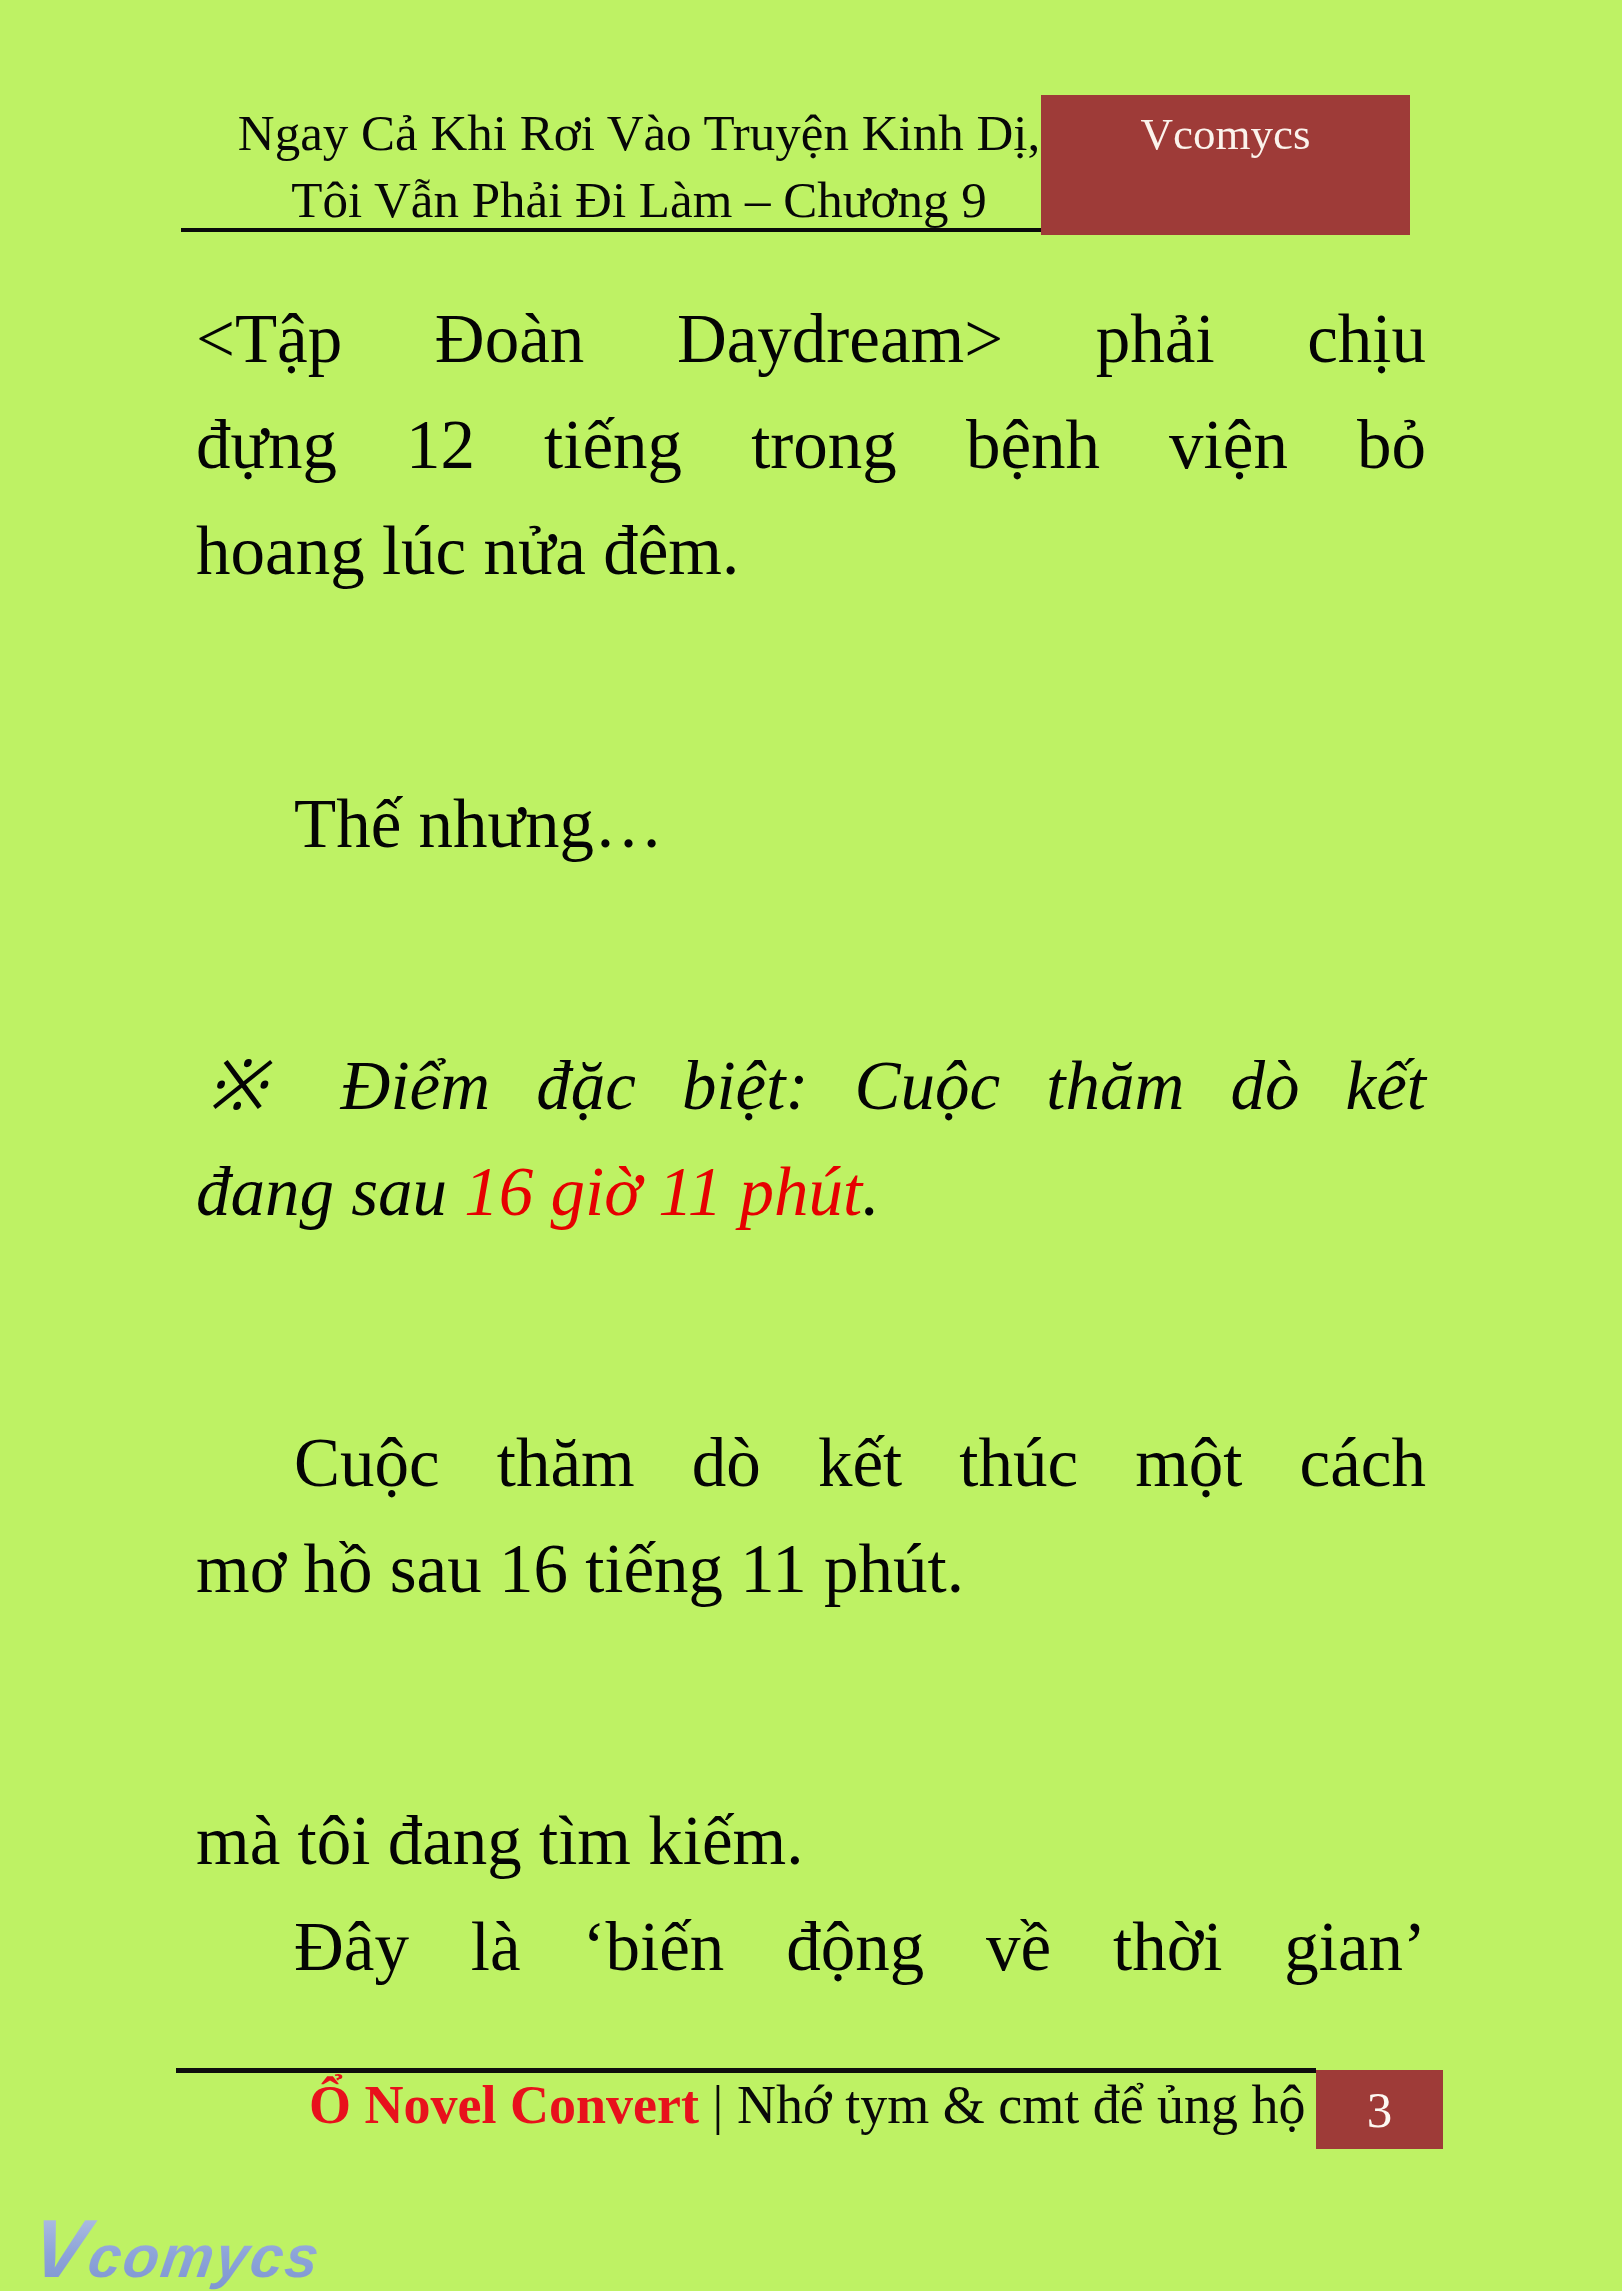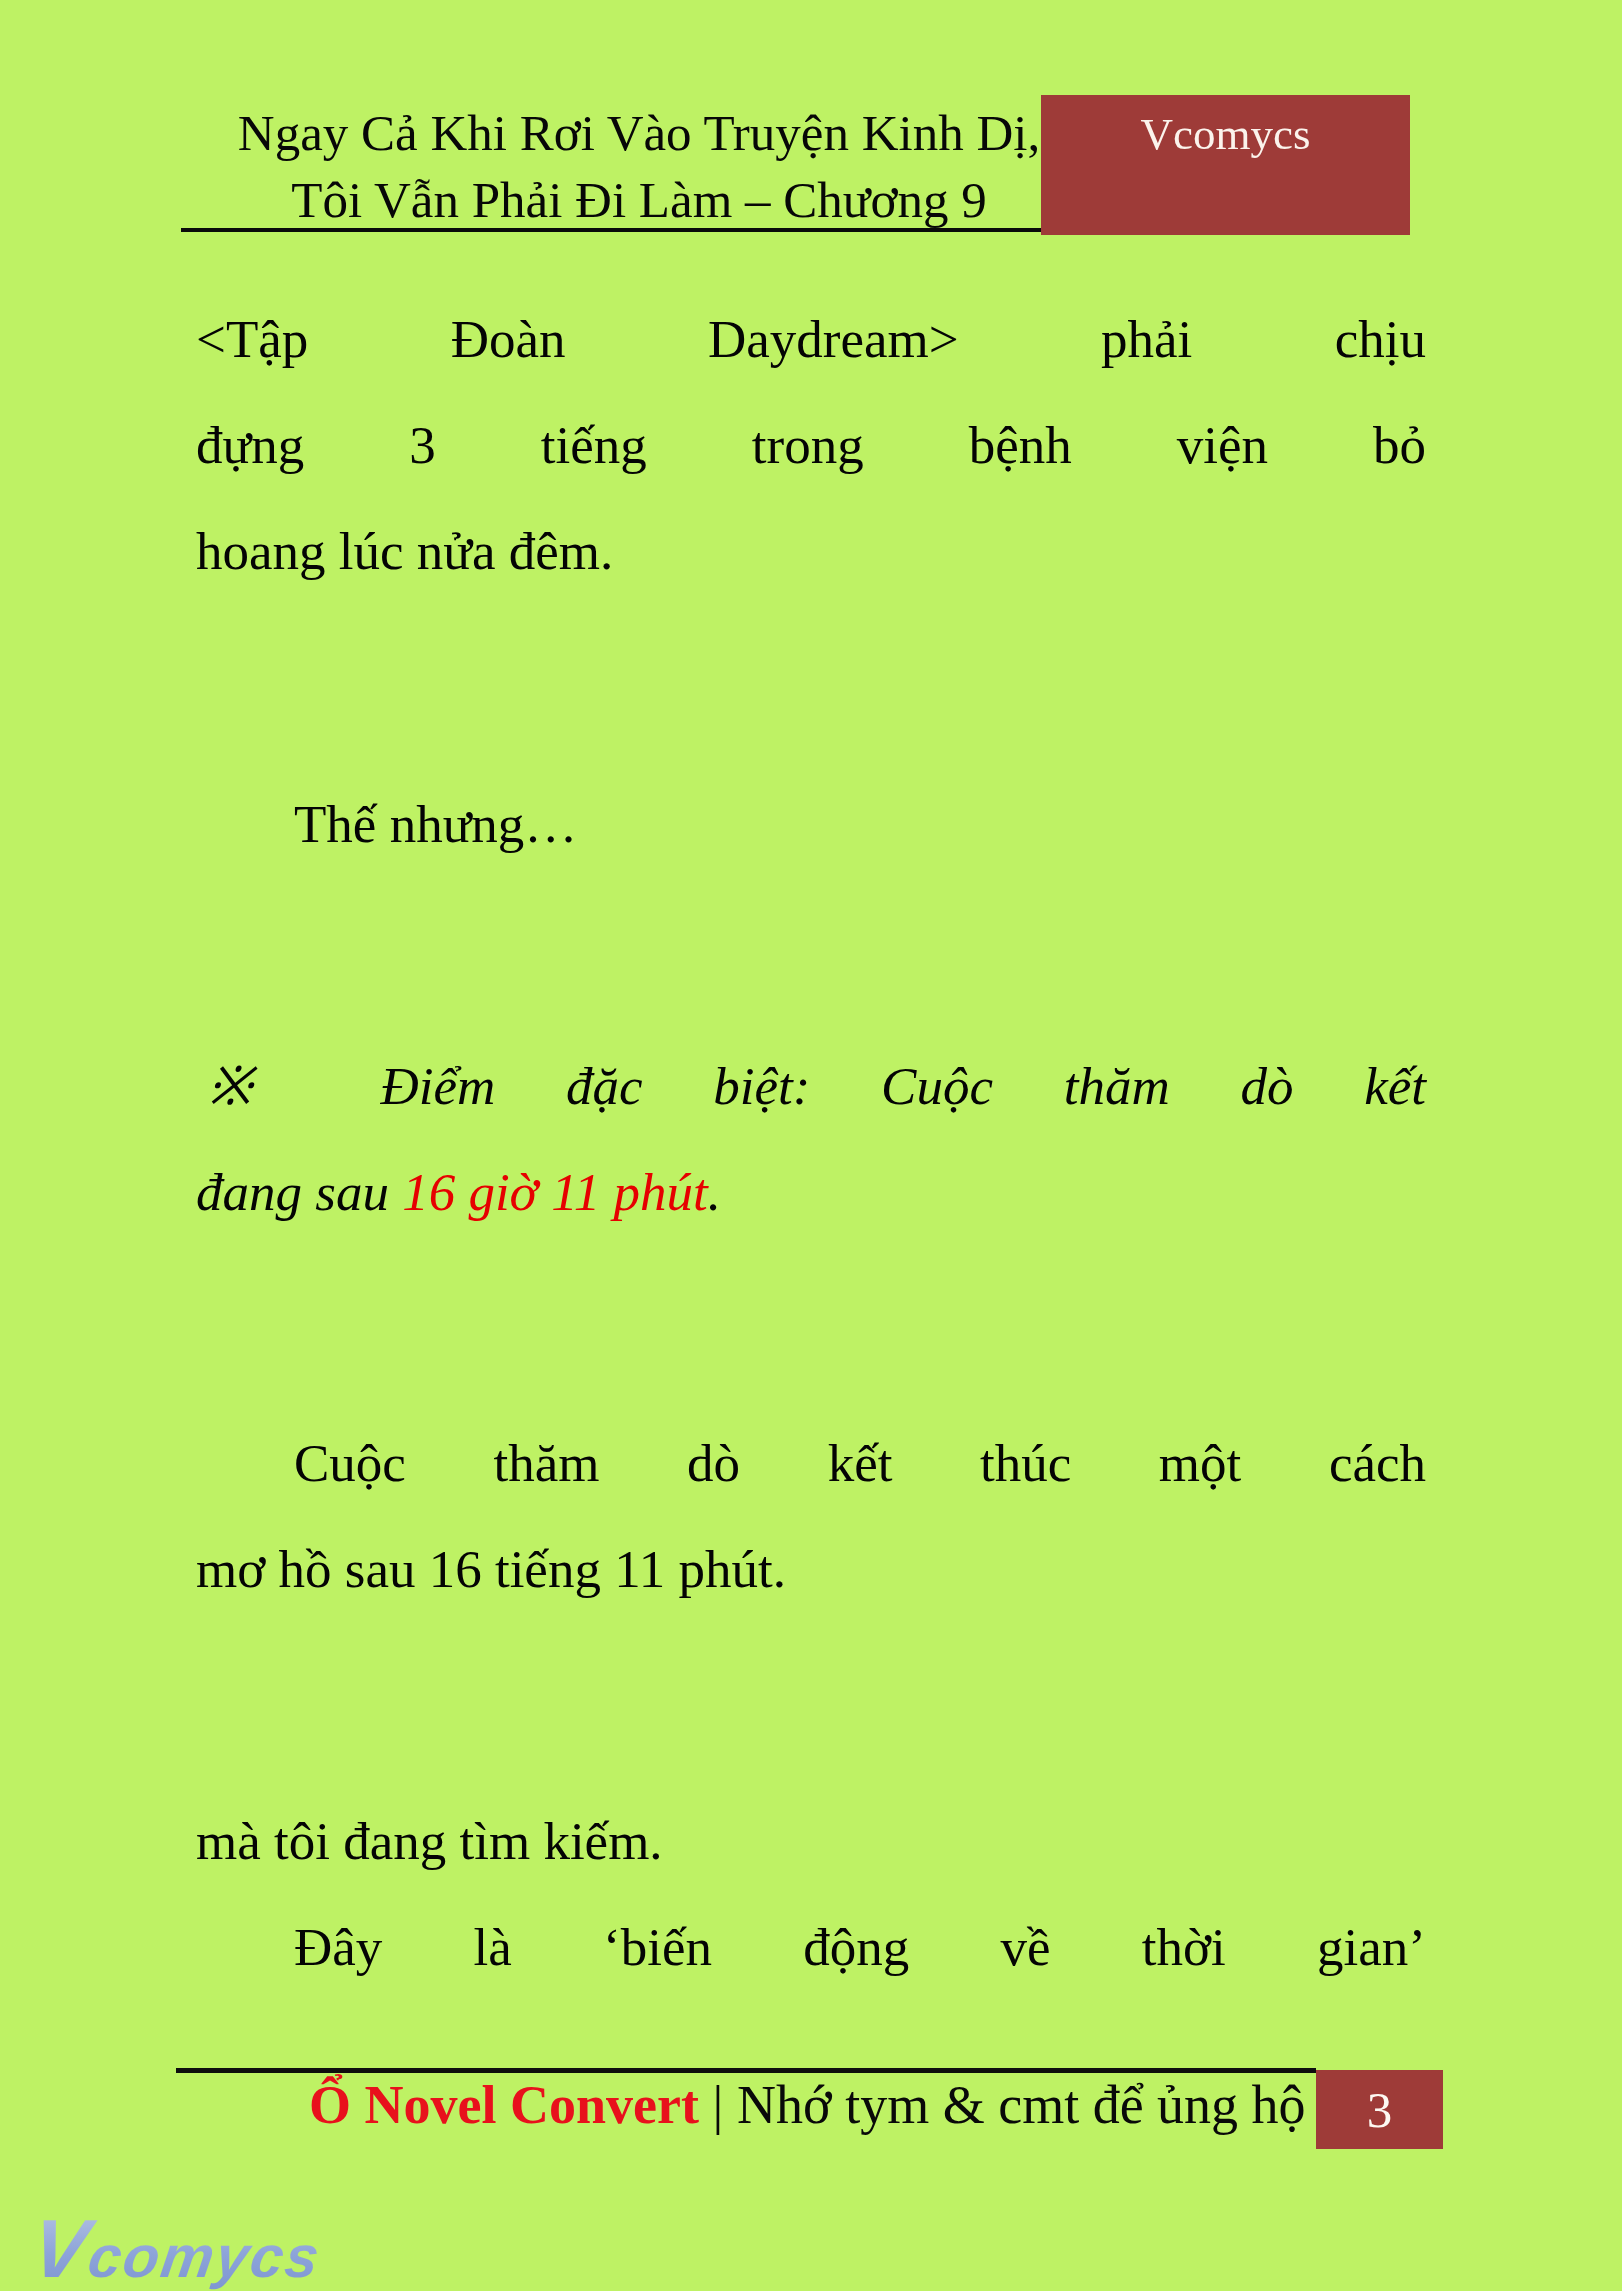--- a/index.html
+++ b/index.html
@@ -11,21 +11,21 @@
   .header-title {
     position:absolute; left:181px; top:100px; width:916px;
     font-size:51px; line-height:67px; text-align:center; color:#070707;
   }
   .header-rule { position:absolute; left:181px; top:228px; width:860px; height:3.9px; background:#0a0a0a; }
   .header-badge {
     position:absolute; left:1041px; top:95px; width:369px; height:140px; box-sizing:border-box;
     padding-top:9.8px; text-align:center; font-size:45px; line-height:59px; color:#fbf3ec;
   }
   
-  .para { position:absolute; left:196px; width:1230px; font-size:53px; line-height:106px; color:#040404; }
+  .para { position:absolute; left:196px; width:1230px; font-size:69px; line-height:106px; color:#040404; }
   .para.italic { font-style:italic; }
   .line { hyphens:none; }
   .line.just { text-align:justify; text-align-last:justify; }
   
   .footer-rule { position:absolute; left:176px; top:2068px; width:1140px; height:4.9px; background:#0e0e0e; }
   .footer-text {
     position:absolute; left:309px; top:2075px; font-size:54px; line-height:61px;
     white-space:nowrap; color:#090909;
   }
   .footer-text .brand { font-weight:bold; }
@@ -57,21 +57,21 @@
 
   <div class="header-rule"></div>
 
   <div class="header-badge" id="header-badge" style="background: rgb(158, 59, 56); color: rgb(251, 243, 236);">
     <div>Vcomycs</div>
   </div>
 
   <main id="body-text">
       <div class="para" style="top: 286px;">
         <div class="line just"><span>&lt;Tập Đoàn Daydream&gt; phải chịu</span></div>
-        <div class="line just"><span>đựng 3 tiếng trong bệnh viện bỏ</span></div>
+        <div class="line just"><span>đựng 12 tiếng trong bệnh viện bỏ</span></div>
         <div class="line"><span>hoang lúc nửa đêm.</span></div>
       </div>
       <div class="para" style="top: 771px;">
         <div class="line" style="padding-left: 98px;"><span>Thế nhưng…</span></div>
       </div>
       <div class="para italic" style="top: 1033px;">
         <div class="line just" style="padding-left: 11.8px;"><span>※ Điểm đặc biệt: Cuộc thăm dò kết</span></div>
         <div class="line"><span>đang sau </span><span style="color: rgb(230, 0, 0);">16 giờ 11 phút</span><span>.</span></div>
       </div>
       <div class="para" style="top: 1410px;">

